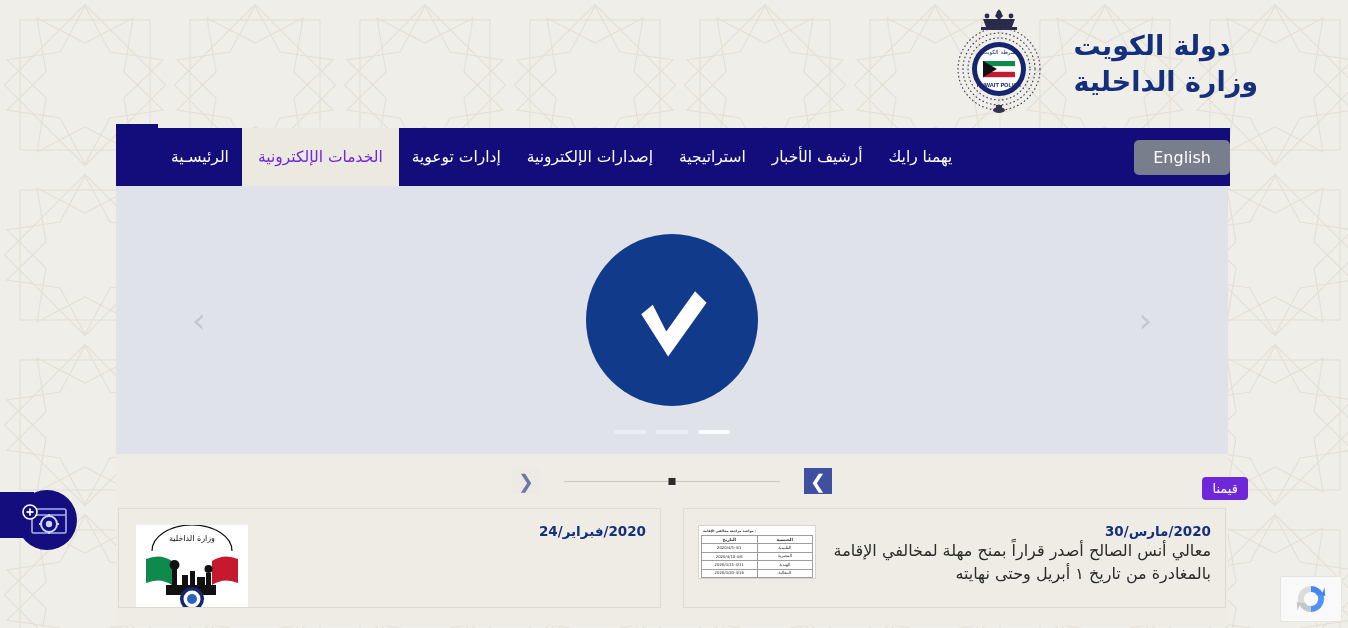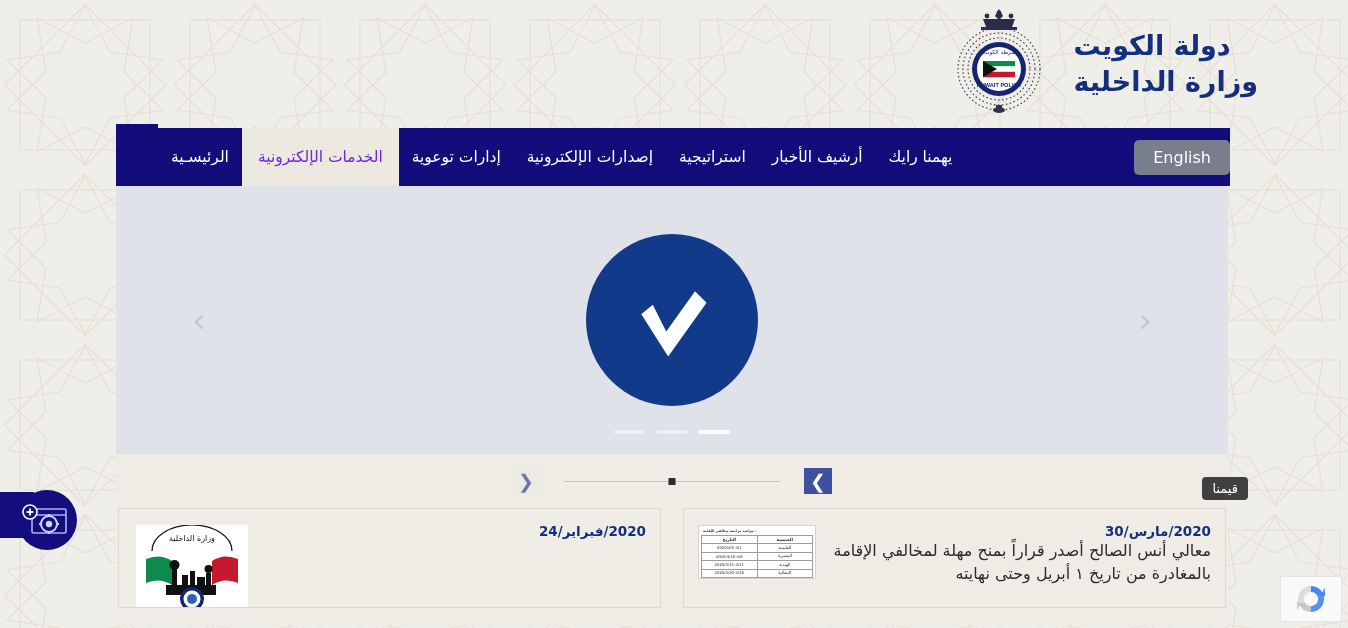--- a/index.html
+++ b/index.html
@@ -499,21 +499,21 @@
           <circle cx="56" cy="74" r="8.5" fill="#ffffff"></circle>
           <circle cx="56" cy="74" r="5" fill="#2a63b8"></circle>
         </svg>
       </div>
     </article>
 
   </div>
 </section>
 
 <div style="position:absolute; right:100px; top:477px; z-index:5;">
-  <button style="background:#404040; color:#fff; border:none; border-radius:4px;
+  <button style="background:#6d28d9; color:#fff; border:none; border-radius:4px;
                  font-size:13px; padding:4px 10px; font-family:inherit; cursor:pointer;">قيمنا</button>
 </div>
 
 <div class="a11y-tab"></div>
 <div class="a11y-widget">
   <svg viewBox="0 0 62 62" aria-hidden="true">
     <circle cx="31" cy="31" r="30" fill="#130d7e"></circle>
     <rect x="16" y="20" width="34" height="24" rx="1.5" fill="none" stroke="#a9b2f2" stroke-width="1.6"></rect>
     <line x1="16" y1="26" x2="50" y2="26" stroke="#a9b2f2" stroke-width="1.4"></line>
     <circle cx="33" cy="35" r="8" fill="none" stroke="#cdd4ff" stroke-width="2"></circle>

